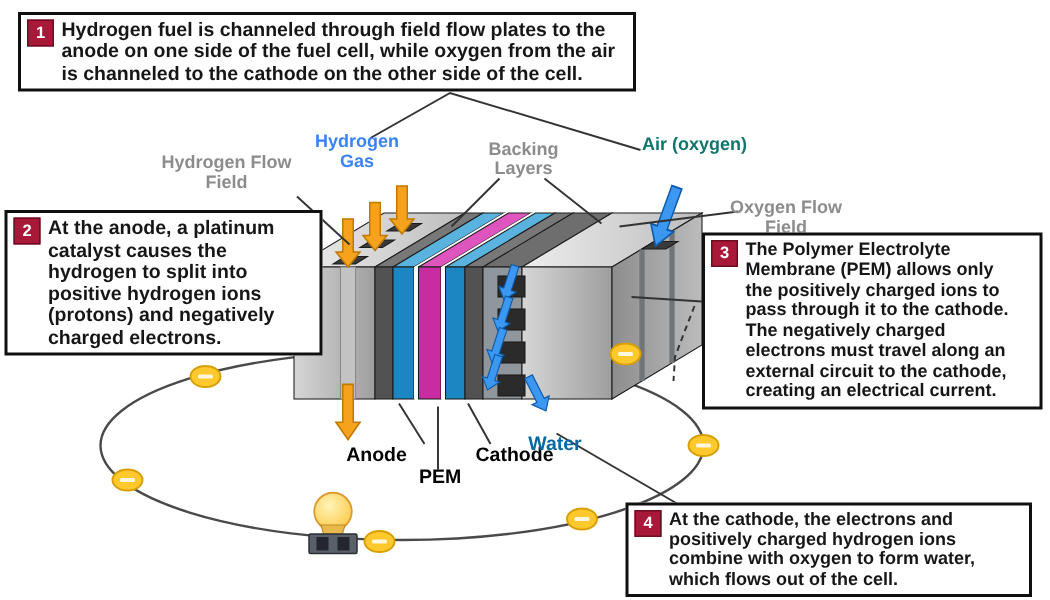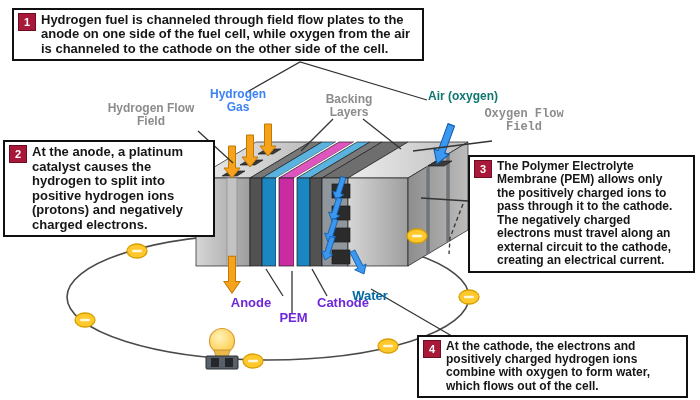--- a/index.html
+++ b/index.html
@@ -14,26 +14,26 @@
          color:#fff;font:bold 11px/16px "Liberation Sans",sans-serif;text-align:center;}
   #callout-1{left:12px;top:8px;width:412px;font:bold 13px/1.1 "Liberation Sans",sans-serif;}
   #callout-2{left:3px;top:140px;width:212px;font:bold 13px/1.12 "Liberation Sans",sans-serif;}
   #callout-3{left:468px;top:155px;width:227px;font:bold 12px/1.12 "Liberation Sans",sans-serif;}
   #callout-4{left:417px;top:335px;width:271px;font:bold 12px/1.1 "Liberation Sans",sans-serif;}
   .lbl{position:absolute;z-index:2;font:bold 12px/1.05 "Liberation Sans",sans-serif;text-align:center;}
   .lbl.gray{color:#8c8c8c;}
   .lbl.orange{color:#3b82f6;}
   .lbl.airblue{color:#0f766e;}
   .lbl.waterblue{color:#0369a1;margin-top:17px;}
-  .lbl.dark{color:#6d28d9;font-size:13px;}
+  .lbl.dark{color:#000000;font-size:13px;}
   #lbl-hydrogen-gas{left:197px;top:88px;width:82px;}
   #lbl-hydrogen-flow-field{left:103px;top:102px;width:96px;text-align:center;}
   #lbl-backing-layers{left:310px;top:93px;width:78px;}
   #lbl-air-oxygen{left:424px;top:90px;width:78px;}
-  #lbl-oxygen-flow-field{left:480px;top:108px;width:88px;font-family:Liberation Mono, monospace;}
+  #lbl-oxygen-flow-field{left:480px;top:132px;width:88px;}
   #lbl-unused-hydrogen-gas{left:140px;top:263px;width:82px;}
   #lbl-anode{left:220px;top:296px;width:62px;}
   #lbl-pem{left:266px;top:311px;width:55px;}
   #lbl-cathode{left:306px;top:296px;width:74px;}
   #lbl-water{left:340px;top:272px;width:60px;font-size:13px;}
 </style>
 </head>
 <body>
 
 <div id="stage">

